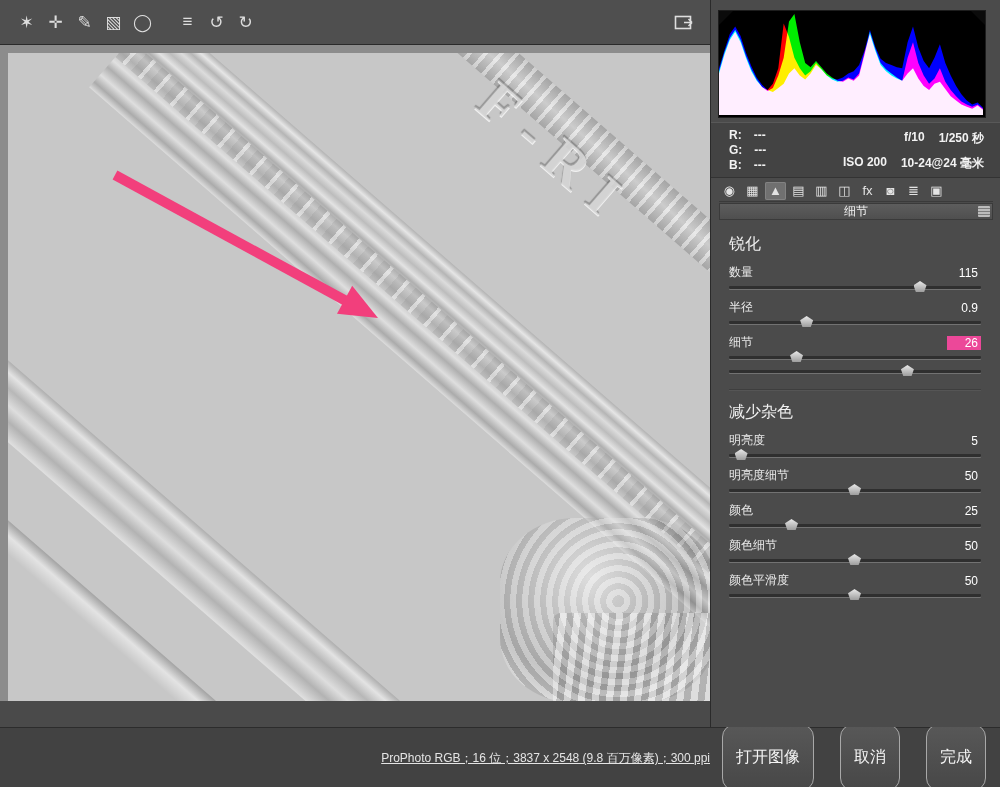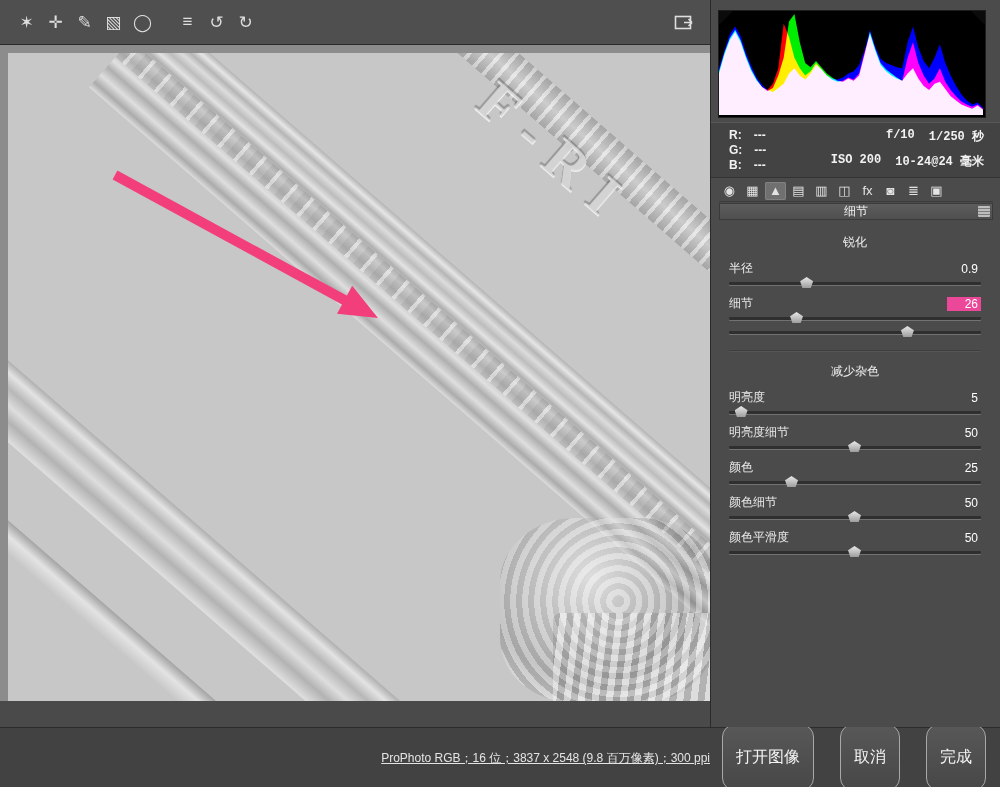--- a/index.html
+++ b/index.html
@@ -75,39 +75,39 @@
   .clip-tri{position:absolute;width:0;height:0;border-style:solid;cursor:pointer;}
   .clip-tri.shadow{left:0;top:0;border-width:14px 14px 0 0;border-color:#0b0b0b transparent transparent transparent;}
   .clip-tri.highlight{right:0;top:0;border-width:0 14px 14px 0;border-color:transparent #0b0b0b transparent transparent;}
 
   .exif{position:absolute;left:0;top:122px;width:289px;height:56px;background:#434343;
         border-top:1px solid #585858;border-bottom:1px solid #333;box-sizing:border-box;
         display:flex;justify-content:space-between;padding:5px 16px 5px 18px;
         color:#f2f2f2;font-size:12px;font-weight:bold;}
   .rgb-col{display:flex;flex-direction:column;justify-content:space-between;}
   .rgb-row{display:flex;gap:12px;}
-  .exif-col{display:flex;flex-direction:column;justify-content:flex-start;gap:8px;font-family:Liberation Mono, monospace;}
+  .exif-col{display:flex;flex-direction:column;justify-content:flex-end;gap:8px;}
   .exif-line{display:flex;gap:14px;justify-content:flex-end;}
 
   .tabs{position:absolute;left:8px;top:180px;width:274px;height:21px;display:flex;align-items:center;
         gap:2px;border-bottom:1px solid #3a3a3a;}
   .tab{width:21px;height:18px;display:flex;align-items:center;justify-content:center;color:#e4e4e4;
        font-size:13px;font-style:italic;cursor:pointer;}
   .tab{font-style:normal;}
   .tab.selected{background:#707070;border-radius:2px;box-shadow:inset 0 0 0 1px #828282;}
 
   .panel-header{position:absolute;left:8px;top:203px;width:274px;height:17px;
         background:linear-gradient(#5d5d5d,#4f4f4f);border:1px solid #3a3a3a;box-sizing:border-box;
         color:#f2f2f2;font-size:12px;text-align:center;line-height:15px;}
   .panel-menu{position:absolute;right:2px;top:2px;width:12px;height:11px;background:#bcbcbc;
         border-radius:1px;background-image:repeating-linear-gradient(#bcbcbc 0 2px,#7d7d7d 2px 3px);cursor:pointer;}
 
   .panel-body{position:absolute;left:0;top:222px;width:290px;bottom:0;box-sizing:border-box;
         padding:4px 20px 0 18px;overflow:hidden;}
-  .section-title{text-align:center;color:#f0f0f0;font-size:12px;margin:8px 0 10px;}
+  .section-title{color:#f0f0f0;font-size:16px;margin:8px 0 10px;}
   .section-title.divided{border-top:1px solid #3e3e3e;padding-top:12px;margin-top:16px;
         box-shadow:inset 0 1px 0 rgba(255,255,255,.06);}
   .slider-row{margin-bottom:11px;}
   .slider-head{display:flex;justify-content:space-between;align-items:center;height:15px;
         color:#eaeaea;font-size:12px;margin-bottom:6px;}
   .slider-value{min-width:28px;text-align:right;color:#fff;padding:0 3px;}
   .slider-value.selected{background:#ec4899;}
   .slider-track{position:relative;height:3px;background:#2f2f2f;border-radius:1px;
         box-shadow:0 1px 0 rgba(255,255,255,.22);cursor:pointer;}
   .slider-thumb{position:absolute;top:-5px;width:13px;height:11px;cursor:pointer;
@@ -222,20 +222,29 @@
 
     <div class="panel-header">
       <span>细节</span>
       <span class="panel-menu"></span>
     </div>
 
     <div class="panel-body">
         <div class="section-title">锐化</div>
         <div class="slider-row">
           <div class="slider-head">
+            <span>数量</span>
+            <span class="slider-value">115</span>
+          </div>
+          <div class="slider-track">
+            <span class="slider-thumb" style="left: calc(76% - 7px);"></span>
+          </div>
+        </div>
+        <div class="slider-row">
+          <div class="slider-head">
             <span>半径</span>
             <span class="slider-value">0.9</span>
           </div>
           <div class="slider-track">
             <span class="slider-thumb" style="left: calc(31% - 7px);"></span>
           </div>
         </div>
         <div class="slider-row">
           <div class="slider-head">
             <span>细节</span>

